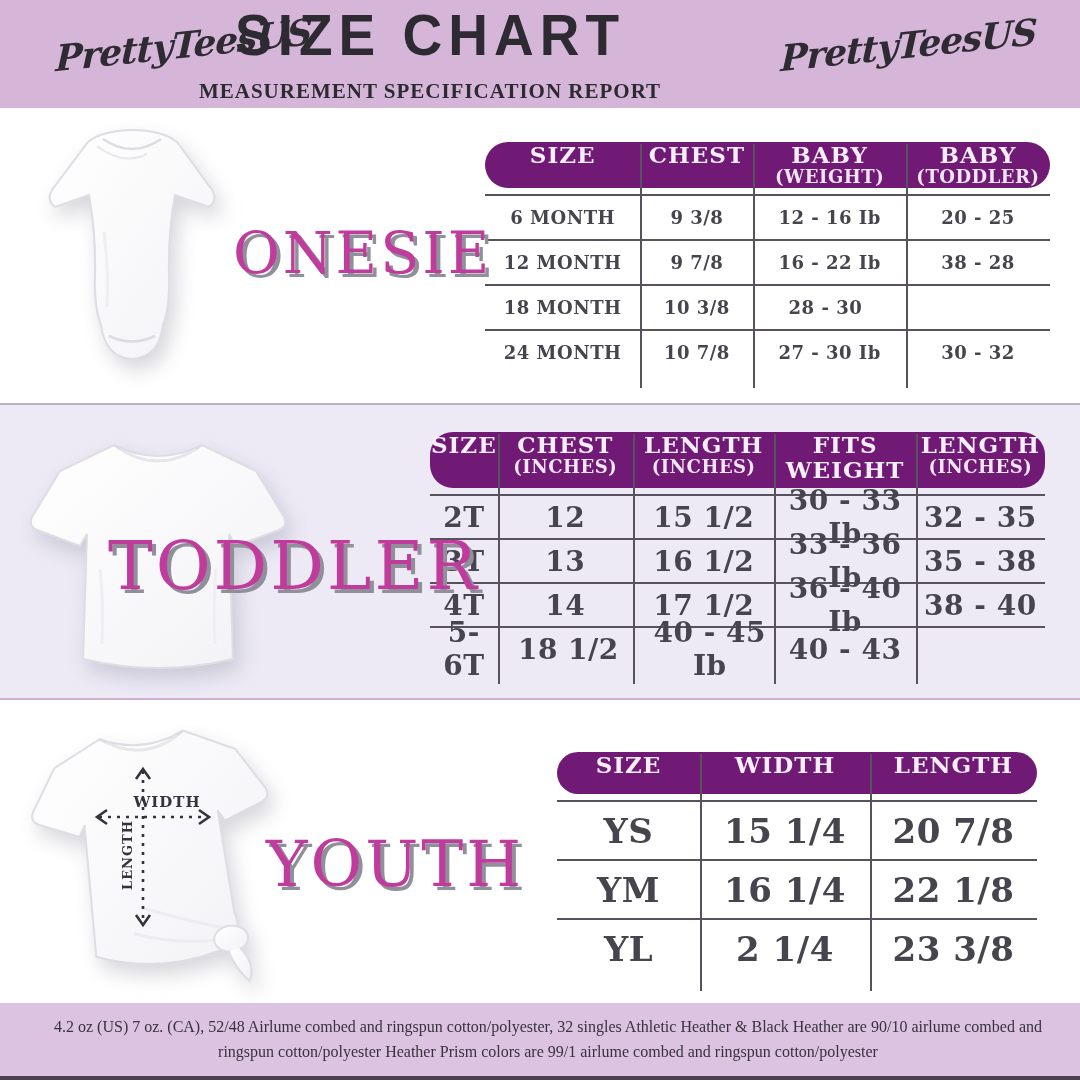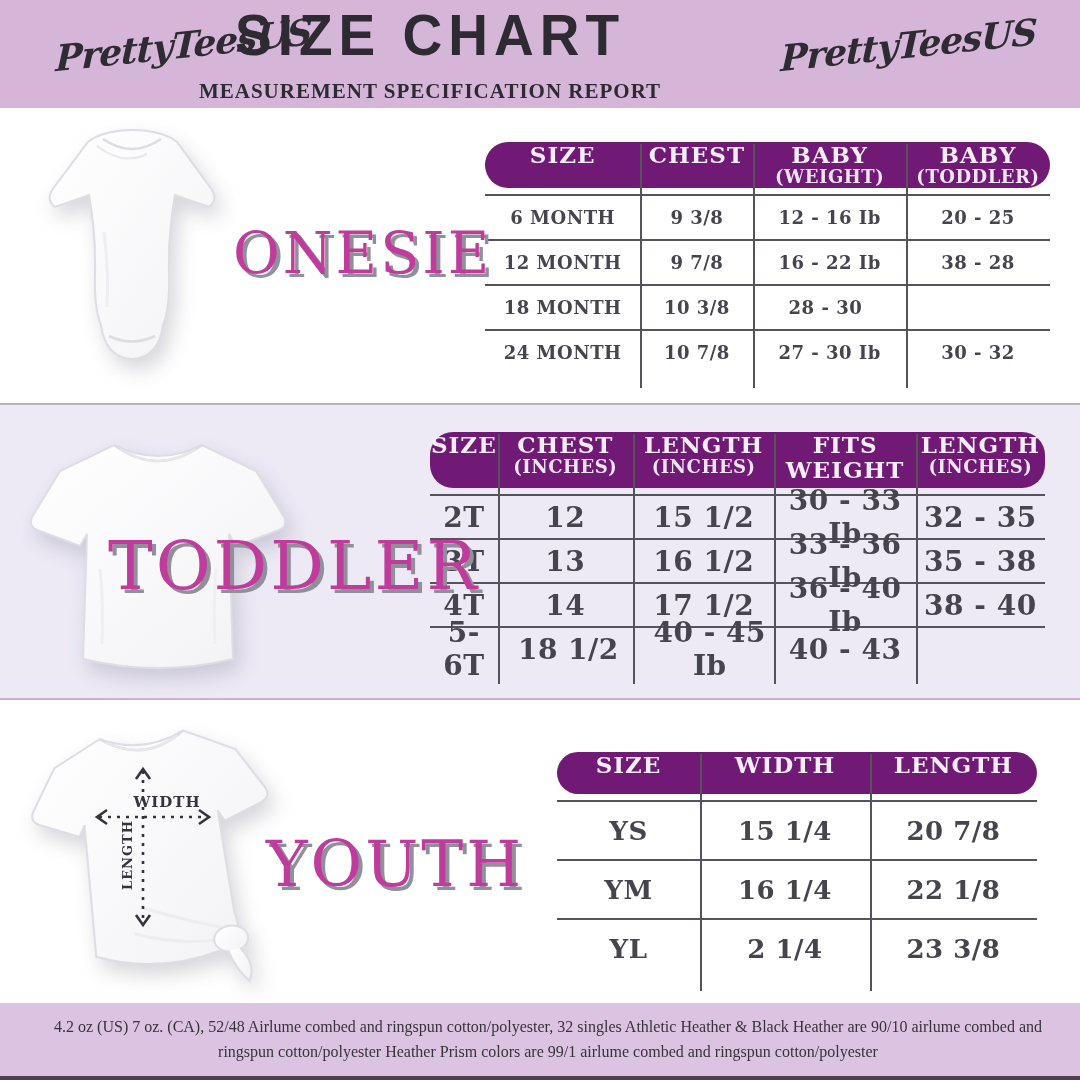--- a/index.html
+++ b/index.html
@@ -61,21 +61,21 @@
   .t2{left:430px;top:27px;width:615px;}
   .t2 .thead{height:56px;}
   .t2 .trow{height:42px;}
   .t2 .trow .tcell{font-size:28px;}
   .t2 .c0{width:11%;} .t2 .c1{width:22%;} .t2 .c2{width:23%;} .t2 .c3{width:23%;} .t2 .c4{width:21%;}
   .t2 .v1{left:11%;} .t2 .v2{left:33%;} .t2 .v3{left:56%;} .t2 .v4{left:79%;}
 
   .t3{left:557px;top:52px;width:480px;}
   .t3 .thead{height:42px;border-radius:21px;}
   .t3 .trow{height:57px;}
-  .t3 .trow .tcell{font-size:26px;}
+  .t3 .trow .tcell{font-size:34px;}
   .t3 .c0{width:29.8%;} .t3 .c1{width:35.4%;} .t3 .c2{width:34.8%;}
   .t3 .v1{left:29.8%;} .t3 .v2{left:65.2%;}
 
   .onesie-label{left:233px;top:117px;font-size:57px;}
   .toddler-label{left:108px;top:128px;font-size:67px;}
   .youth-label{left:266px;top:133px;font-size:63px;}
 </style>
 </head>
 <body>
 

